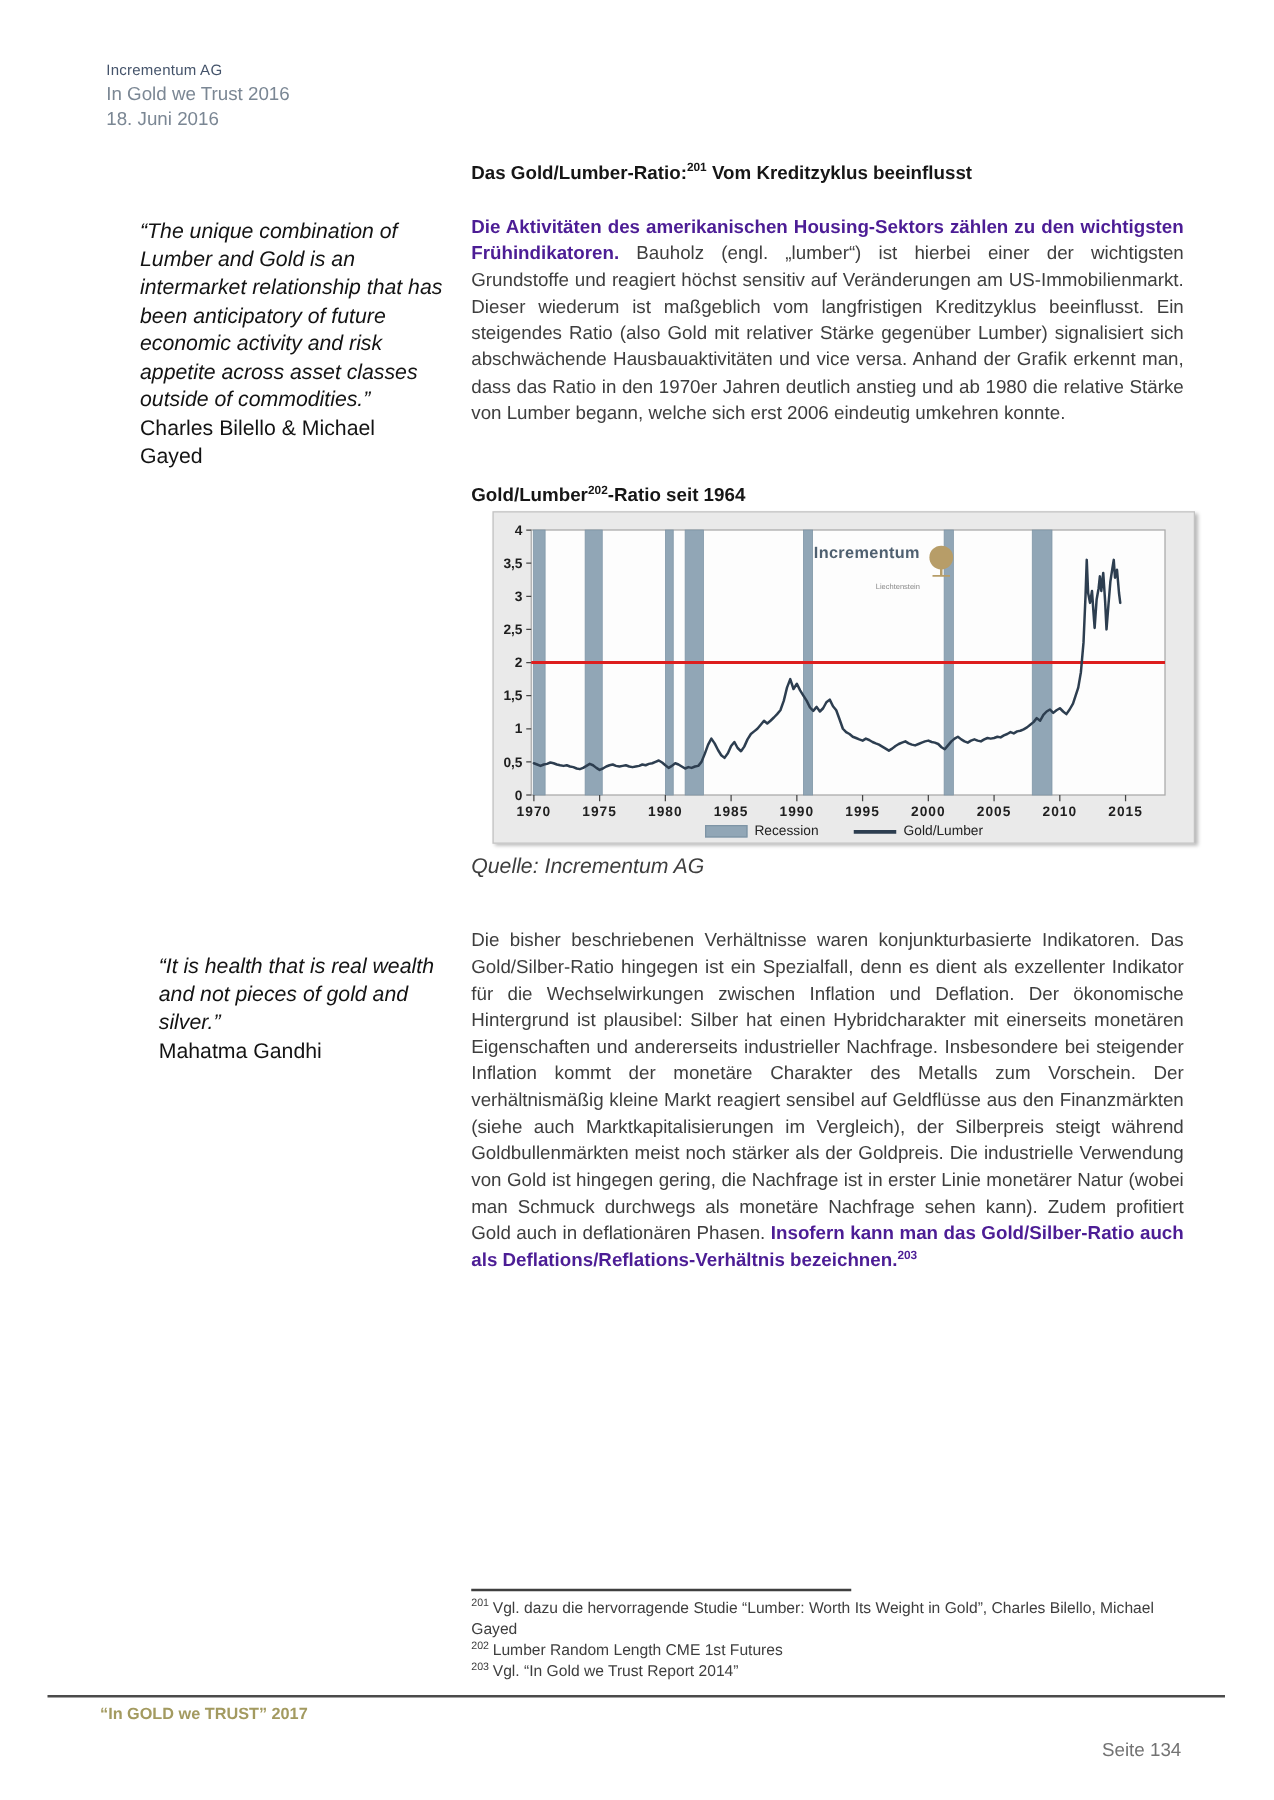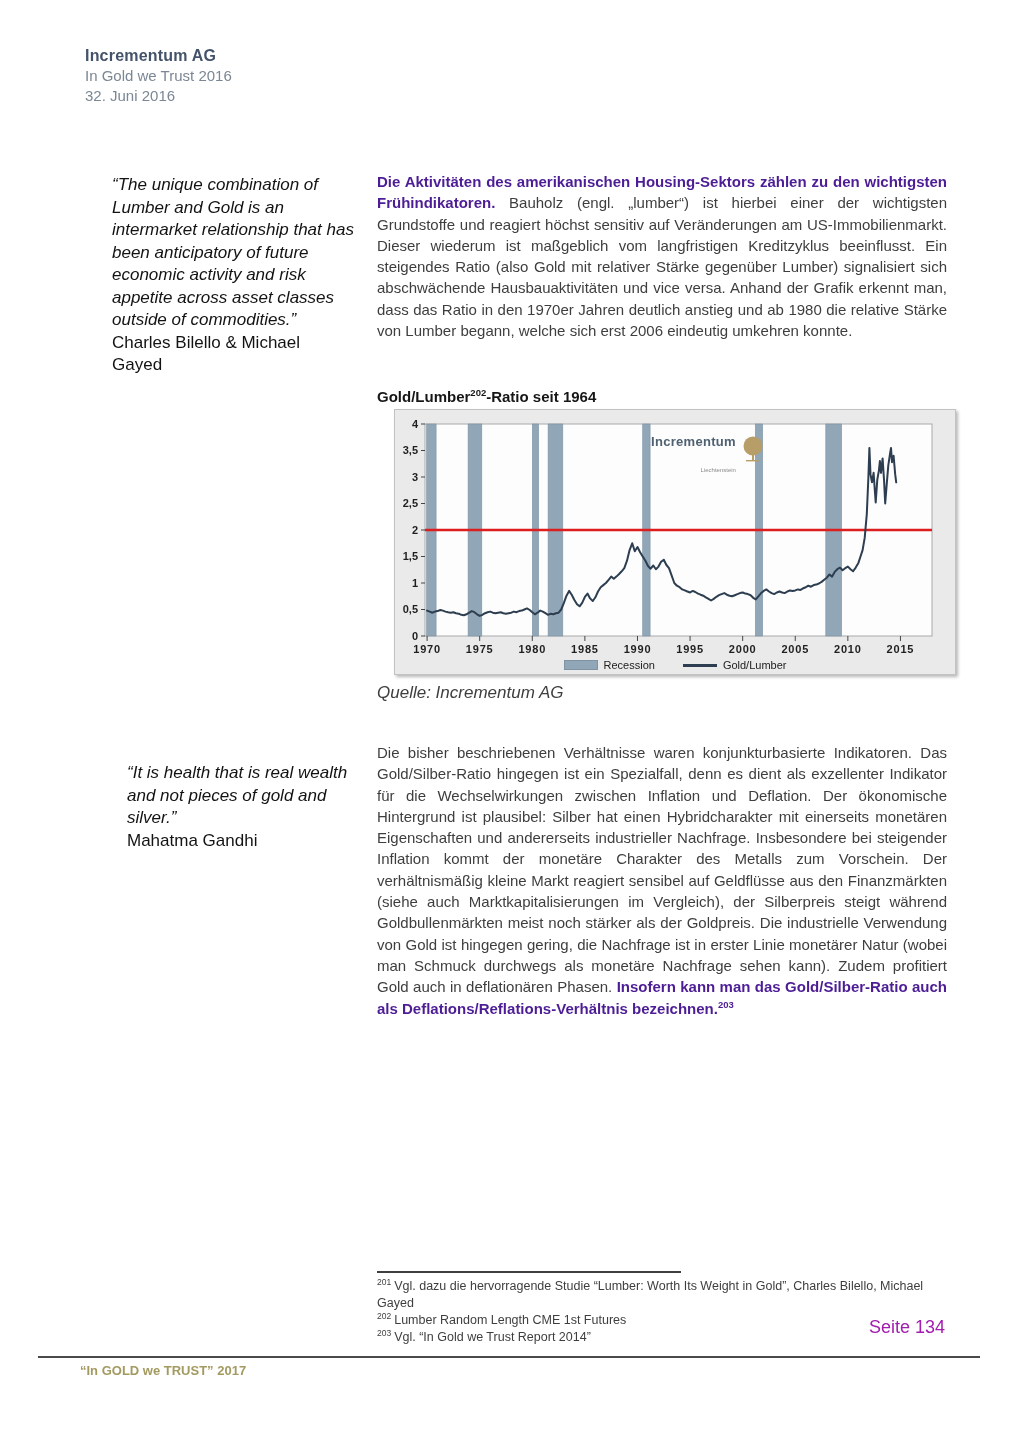--- a/index.html
+++ b/index.html
@@ -2,21 +2,21 @@
 <html><head>
 <meta charset="utf-8">
 <style>
   *{margin:0;padding:0;box-sizing:border-box}
   html,body{background:#ffffff}
   .page{position:relative;width:1019px;height:1440px;background:#fff;overflow:hidden;
         font-family:"Liberation Sans","DejaVu Sans",sans-serif;color:#3c3c3c;}
 
   
   .rep-header{position:absolute;left:85px;top:46px;line-height:20px}
-  .rep-header .company{font-size:16px;font-weight:bold;color:#44536a;letter-spacing:.2px}
+  .rep-header .company{font-size:12px;font-weight:normal;color:#44536a;letter-spacing:.2px}
   .rep-header .sub{font-size:15px;color:#7b8794}
 
   
   .quote{position:absolute;font-size:17px;font-weight:normal;font-style:italic;color:#131313;line-height:22.5px}
   .quote .author{font-style:normal;display:block}
   #quote1{left:112px;top:174px;width:242px}
   #quote2{left:127px;top:762px;width:238px}
 
   
   .sec-title{position:absolute;left:377px;top:130px;width:570px;font-size:15px;font-weight:bold;color:#161616}
@@ -47,38 +47,41 @@
   .sec2-heading{position:absolute;left:377px;top:721px;font-size:15px;font-weight:bold;color:#161616}
 
   
   .fnrule{position:absolute;left:377px;top:1271px;width:304px;border-top:2px solid #3f3f3f}
   .footnotes{position:absolute;left:377px;top:1278px;width:572px;font-size:12.5px;line-height:17px;color:#3e3e3e}
   .footnotes sup{font-size:8.5px;vertical-align:super;line-height:0;margin-right:3px}
 
   
   .footer-rule{position:absolute;left:38px;top:1356px;width:942px;border-top:2px solid #4a4a4a}
   .footer-left{position:absolute;left:80px;top:1363px;font-size:13px;font-weight:bold;color:#a39a60}
-  .footer-right{position:absolute;right:74px;top:1317px;font-size:18px;color:#a21caf}
+  .footer-right{position:absolute;right:74px;top:1392px;font-size:15px;color:#737373}
 </style>
 </head>
 <body>
 
 <div class="page">
 
   <div class="rep-header">
     <div class="company">Incrementum AG</div>
     <div class="sub">In Gold we Trust 2016</div>
-    <div class="sub">32. Juni 2016</div>
+    <div class="sub">18. Juni 2016</div>
   </div>
 
   <div class="quote" id="quote1">
     <span>“The unique combination of Lumber and Gold is an intermarket relationship that has been anticipatory of future economic activity and risk appetite across asset classes outside of commodities.”</span>
     <span class="author">Charles Bilello &amp; Michael Gayed</span>
   </div>
 
+  <div class="sec-title">
+    <span>Das Gold/Lumber-Ratio:</span><sup class="ref">201</sup><span> Vom Kreditzyklus beeinflusst</span>
+  </div>
 
   <p class="para" id="para1"><b>Die Aktivitäten des amerikanischen Housing-Sektors zählen zu den wichtigsten Frühindikatoren.</b><span> Bauholz (engl. „lumber“) ist hierbei einer der wichtigsten Grundstoffe und reagiert höchst sensitiv auf Veränderungen am US-Immobilienmarkt. Dieser wiederum ist maßgeblich vom langfristigen Kreditzyklus beeinflusst. Ein steigendes Ratio (also Gold mit relativer Stärke gegenüber Lumber) signalisiert sich abschwächende Hausbauaktivitäten und vice versa. Anhand der Grafik erkennt man, dass das Ratio in den 1970er Jahren deutlich anstieg und ab 1980 die relative Stärke von Lumber begann, welche sich erst 2006 eindeutig umkehren konnte.</span></p>
 
   <div class="chart-heading">
     <span>Gold/Lumber</span><sup class="ref">202</sup><span>-Ratio seit 1964</span>
   </div>
 
   <div class="chart-box">
     <svg class="chart" viewBox="0 0 560 246" preserveAspectRatio="none">
         <rect x="30" y="14" width="507" height="212" fill="#fdfdfd" stroke="#a9a9a9" stroke-width="1"></rect>

